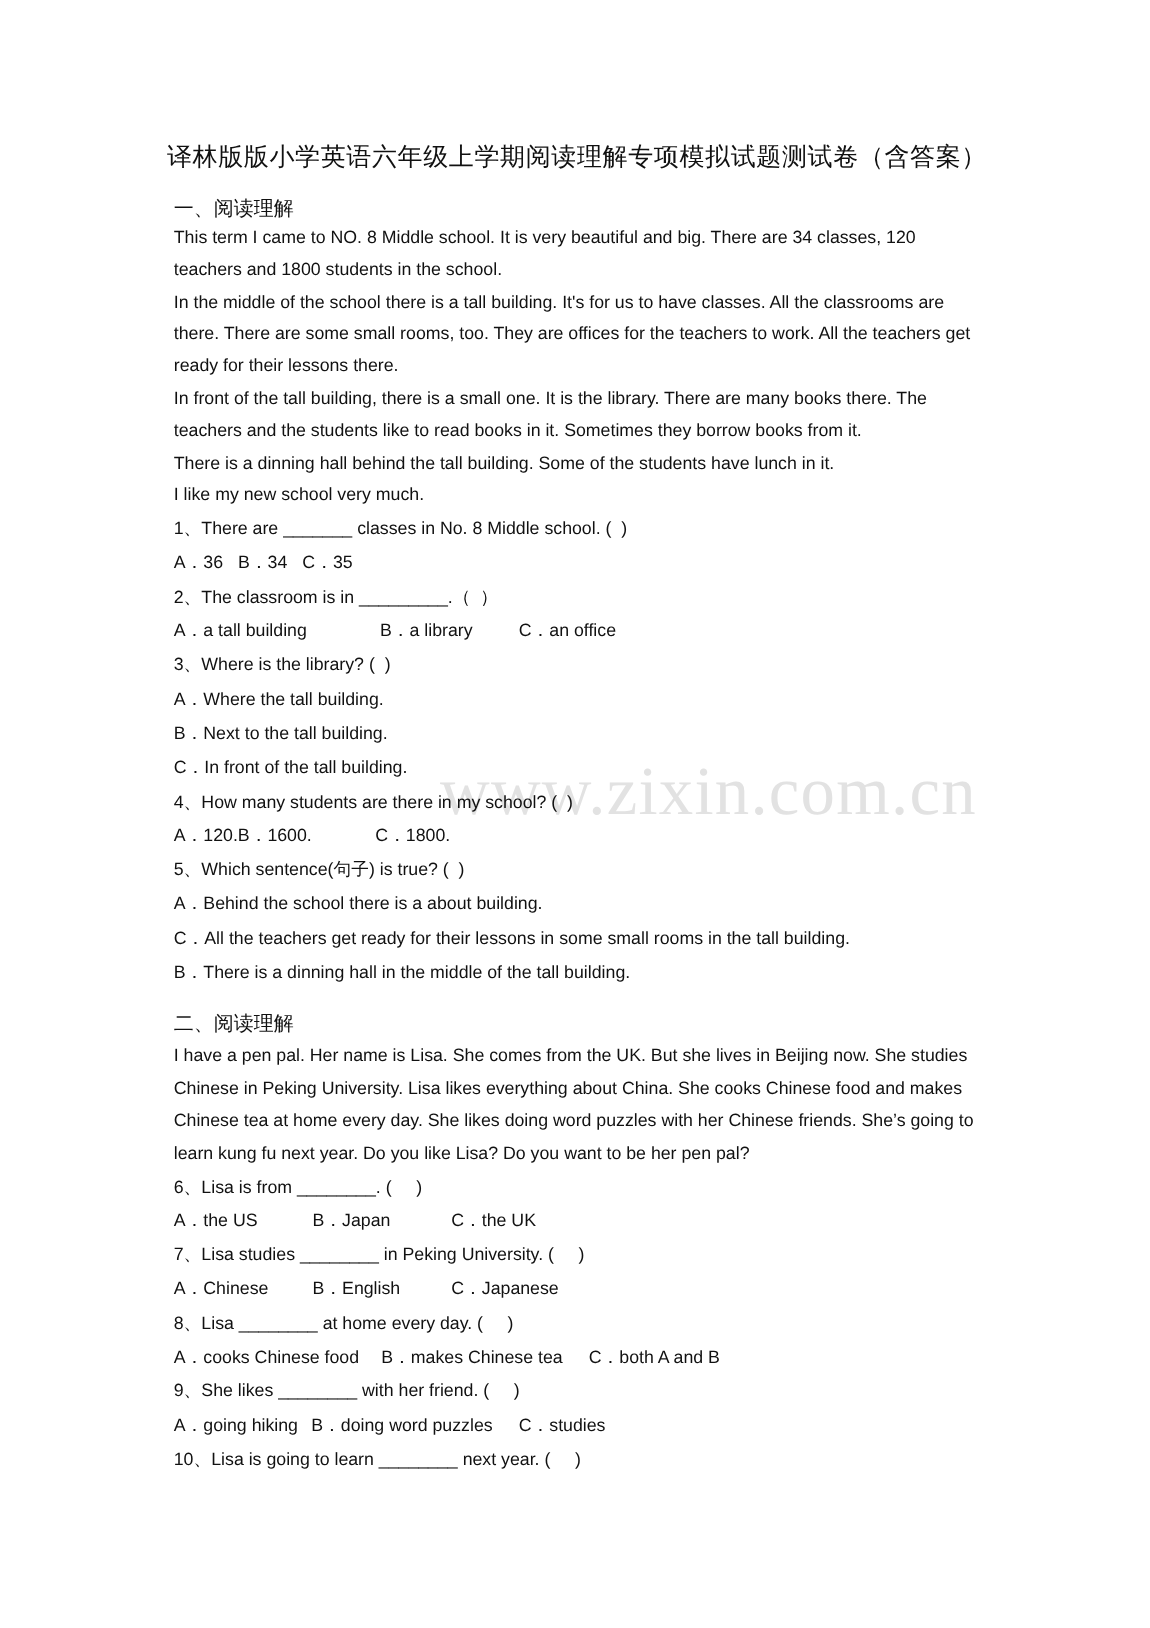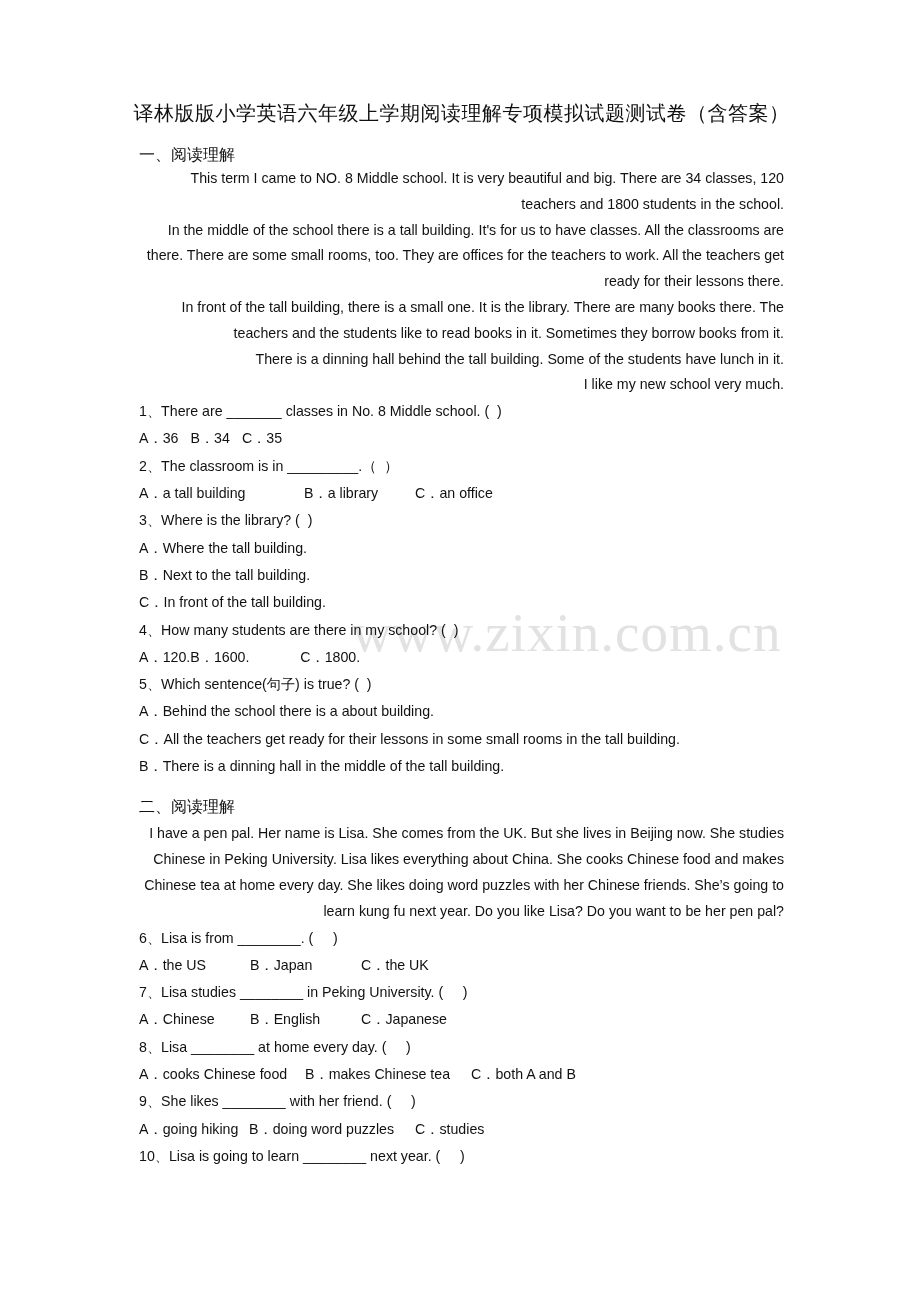--- a/index.html
+++ b/index.html
@@ -1,23 +1,23 @@
 <!DOCTYPE html>
 <html><head>
   <meta charset="utf-8">
   <style>
     html, body { margin: 0; padding: 0; background: #ffffff; }
     body { width: 920px; height: 1302px; position: relative; overflow: hidden;
       font-family: "Liberation Sans", "DejaVu Sans", sans-serif; color: #111; }
-    .page { position: absolute; left: 139px; top: 98px; width: 645px; }
+    .page { position: absolute; left: 139px; top: 110px; width: 645px; }
     .title { font-family: "DejaVu Serif", "Liberation Serif", serif; font-size: 20px;
       text-align: center; line-height: 30px; margin: 0 -10px; letter-spacing: 0.5px; }
     .section { font-family: "DejaVu Serif", "Liberation Serif", serif; font-size: 16px;
       line-height: 22px; margin-top: 16px; }
-    .para { font-size: 14.2px; line-height: 25.8px; text-align: right; }
+    .para { font-size: 14.2px; line-height: 25.8px; }
     .line { font-size: 14.2px; line-height: 27.3px; white-space: pre; }
     .opt { display: inline-block; }
     .watermark { position: absolute; left: 352px; top: 598px; font-size: 55px;
       color: #e2e2e2; font-family: Liberation Serif, serif; letter-spacing: 1px;
       pointer-events: none; z-index: 0; line-height: 70px; }
     .page { z-index: 1; }
     .sp { display: inline-block; }
   </style>
 </head>
 <body>

